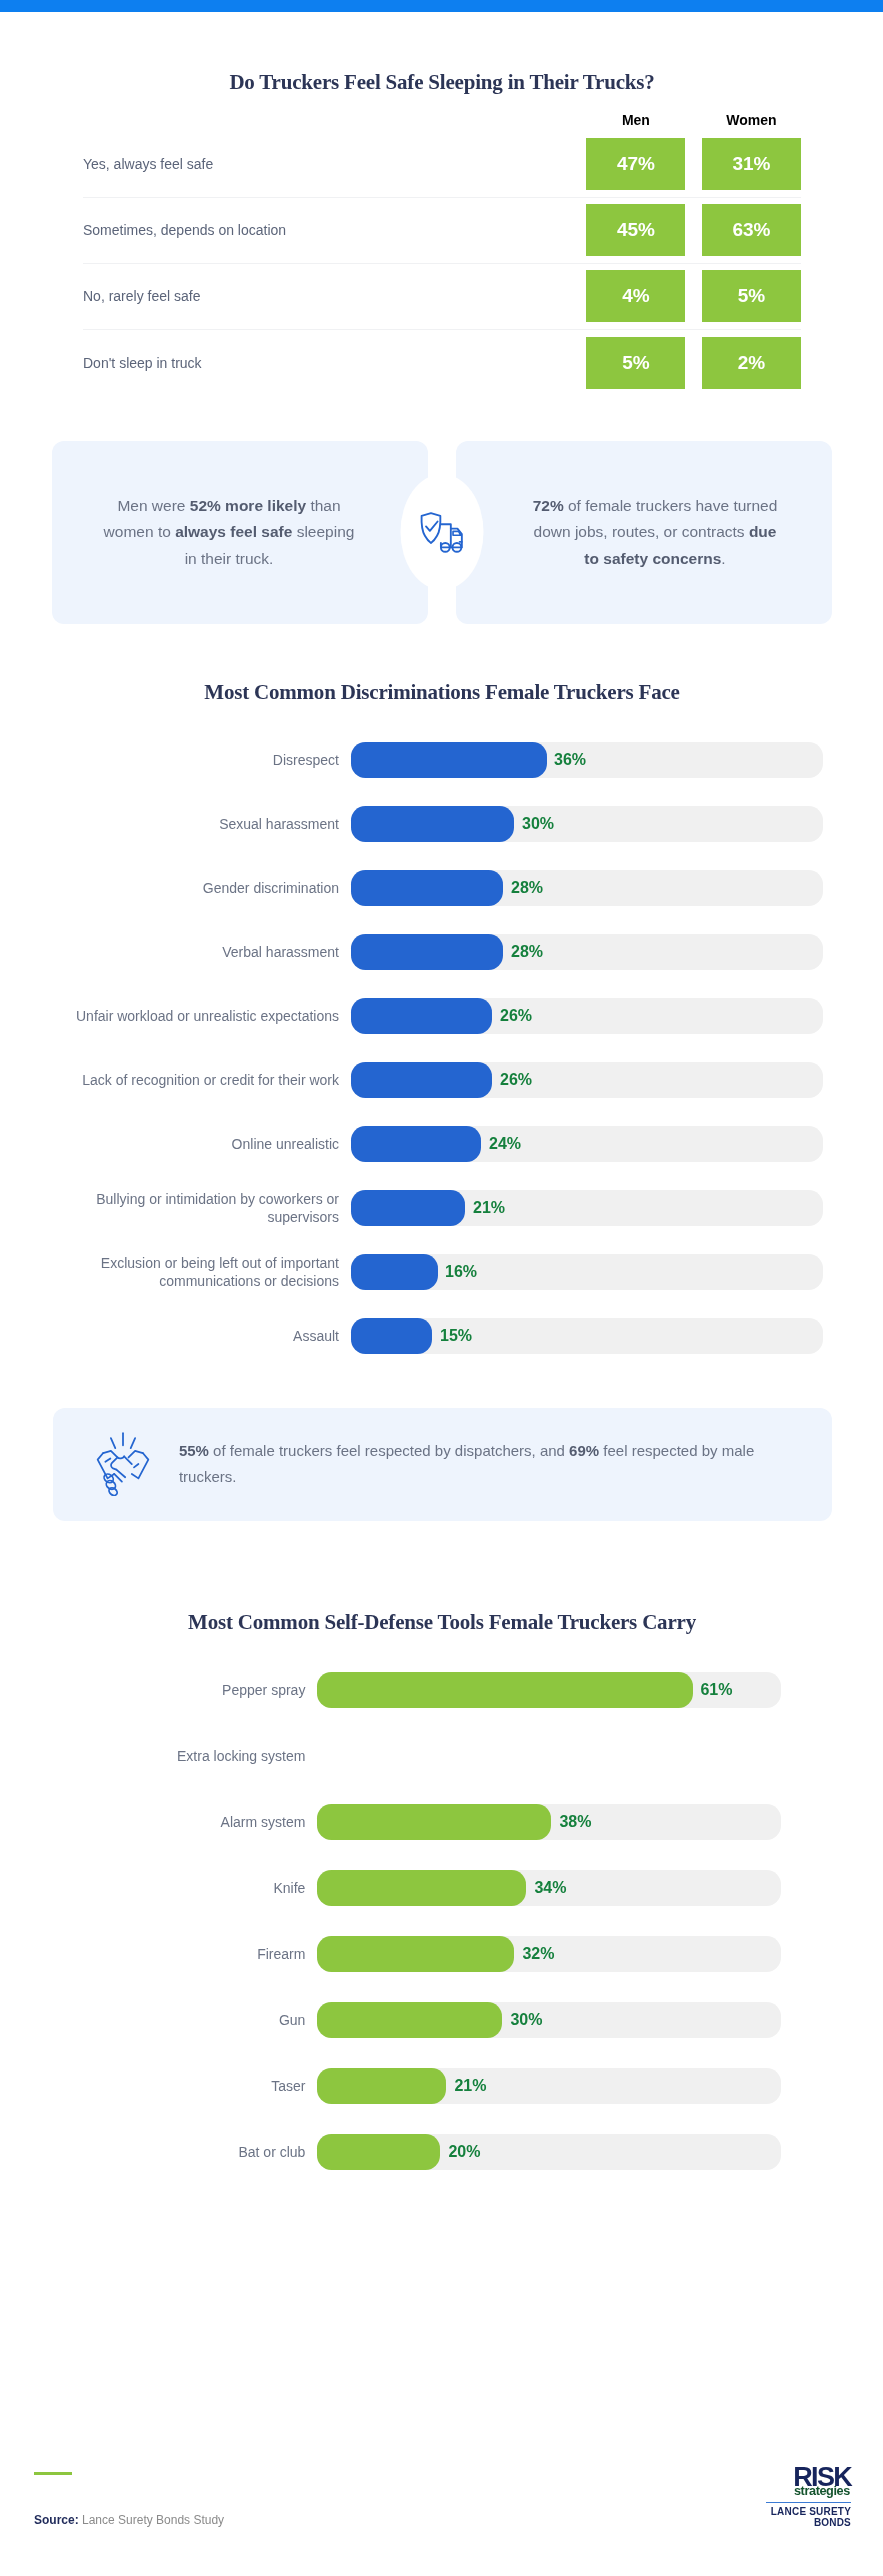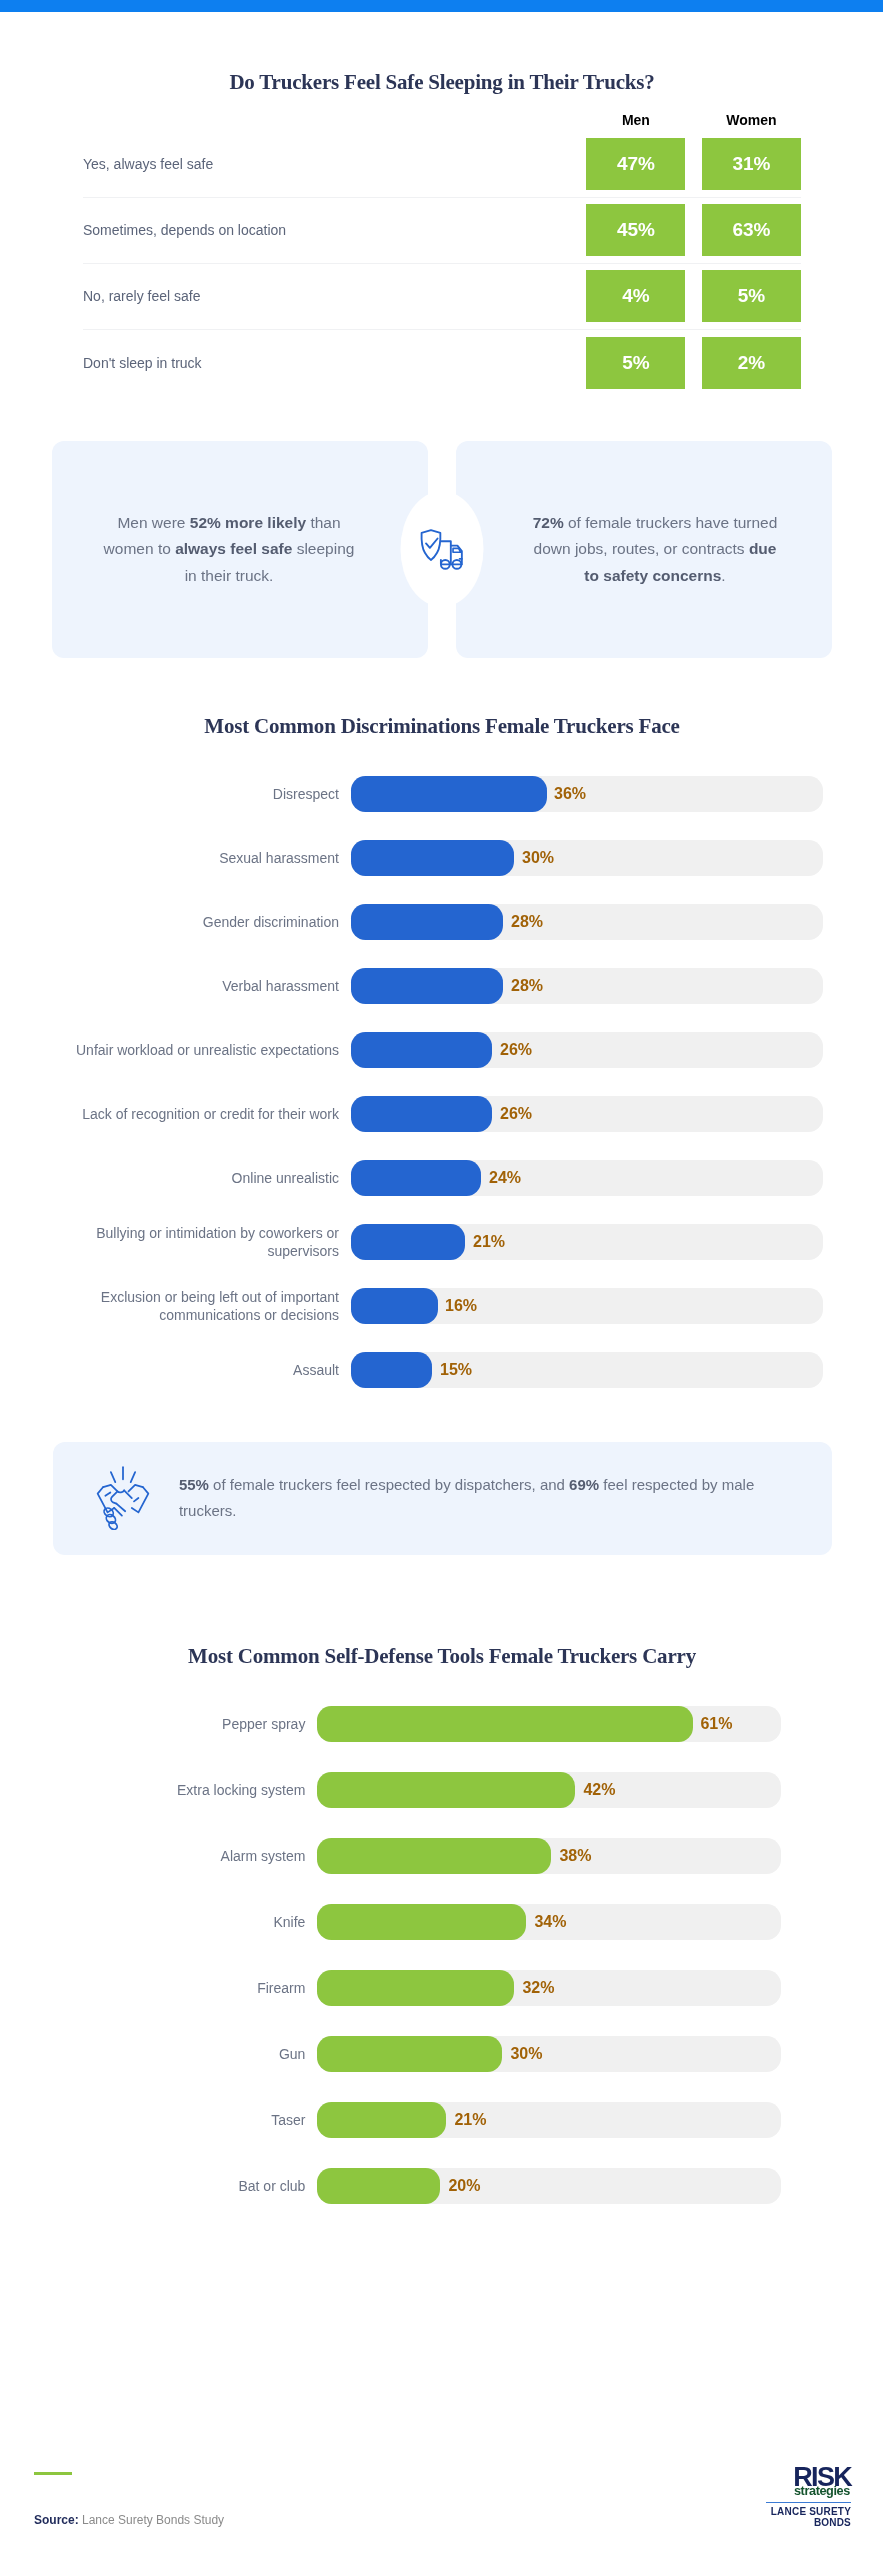--- a/index.html
+++ b/index.html
@@ -43,21 +43,21 @@
   }
   .tcell {
     width: 99px; height: 52px; margin-left: 16.6px;
     background: #8dc63f; color: #ffffff;
     font-size: 19px; font-weight: bold;
     display: flex; align-items: center; justify-content: center;
   }
 
   
   .callout-duo {
-    position: relative; width: 884px; height: 217px;
+    position: relative; width: 884px; height: 183px;
     margin-top: 45px; padding: 0 52px;
     display: flex; gap: 28px;
   }
   .callout-box {
     flex: 1; background: #eef4fd; border-radius: 12px;
     display: flex; align-items: center; justify-content: center;
     padding: 22px 50px; position: relative; overflow: hidden;
   }
   .callout-box.left  { padding-right: 72px; }
   .callout-box.right { padding-left: 72px; }
@@ -81,21 +81,21 @@
   .bar-label {
     font-size: 14px; color: #6b7385; text-align: right;
     line-height: 1.32; flex-shrink: 0;
   }
   .track {
     position: relative; border-radius: 14.4px; background: #f0f0f0;
     display: flex; align-items: center;
   }
   .fill { height: 100%; border-radius: 14.4px; position: absolute; left: 0; top: 0; }
   .bar-val {
-    position: absolute; font-size: 16px; font-weight: bold; color: #a16207;
+    position: absolute; font-size: 16px; font-weight: bold; color: #15803d;
     white-space: nowrap;
   }
 
   
   #chart-discrim .bar-row { height: 43px; margin-bottom: 21px; }
   #chart-discrim .bar-label { width: 320px; padding-right: 12px; }
   #chart-discrim .track { width: 472px; height: 36px; }
   #chart-discrim .fill { background: #2465d0; }
 
   
@@ -310,24 +310,20 @@
 <div class="chart" id="chart-tools" style="margin-top:34px; padding-left:14.4px;">
     <div class="bar-row">
       <div class="bar-label">Pepper spray</div>
       <div class="track">
         <div class="fill" style="width: 376px;"></div>
         <div class="bar-val" style="left: 383px;">61%</div>
       </div>
     </div>
     <div class="bar-row">
       <div class="bar-label">Extra locking system</div>
-      <div class="track">
-        <div class="fill" style="width: 258px;"></div>
-        <div class="bar-val" style="left: 266px;">42%</div>
-      </div>
     </div>
     <div class="bar-row">
       <div class="bar-label">Alarm system</div>
       <div class="track">
         <div class="fill" style="width: 234px;"></div>
         <div class="bar-val" style="left: 242px;">38%</div>
       </div>
     </div>
     <div class="bar-row">
       <div class="bar-label">Knife</div>

